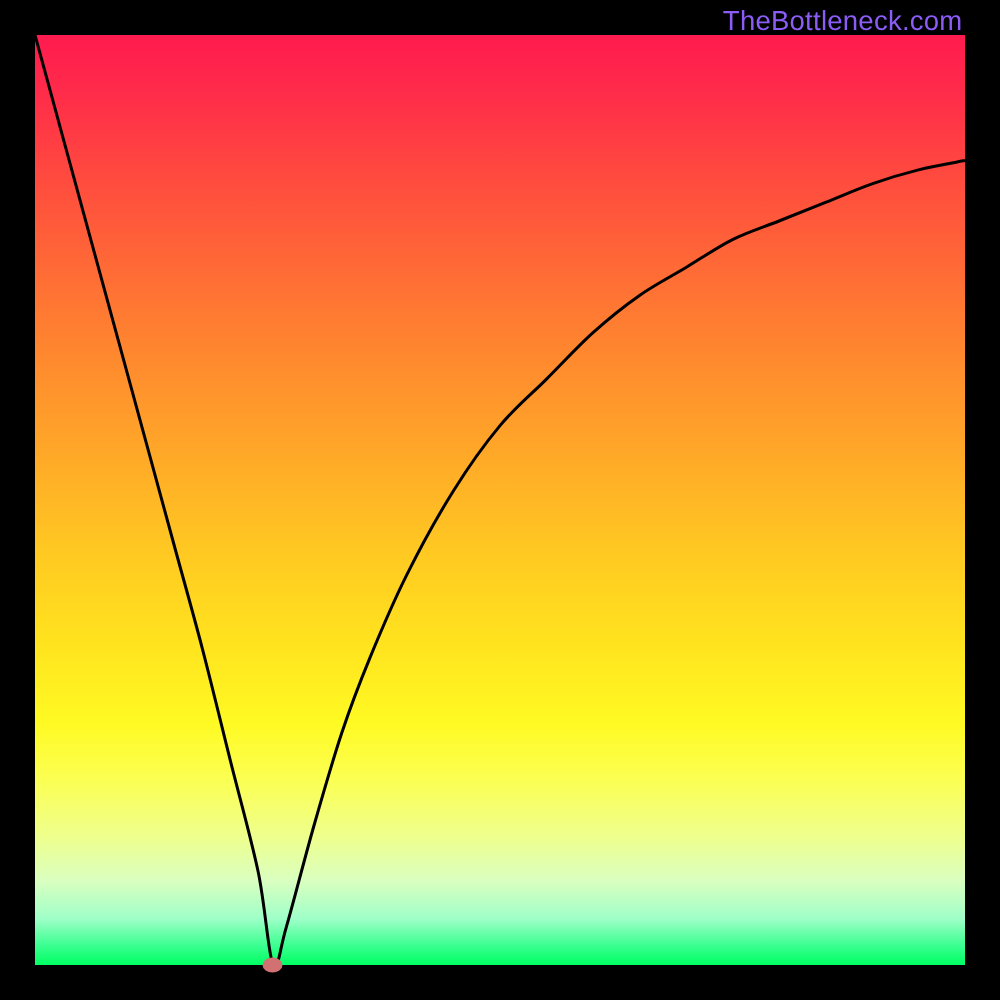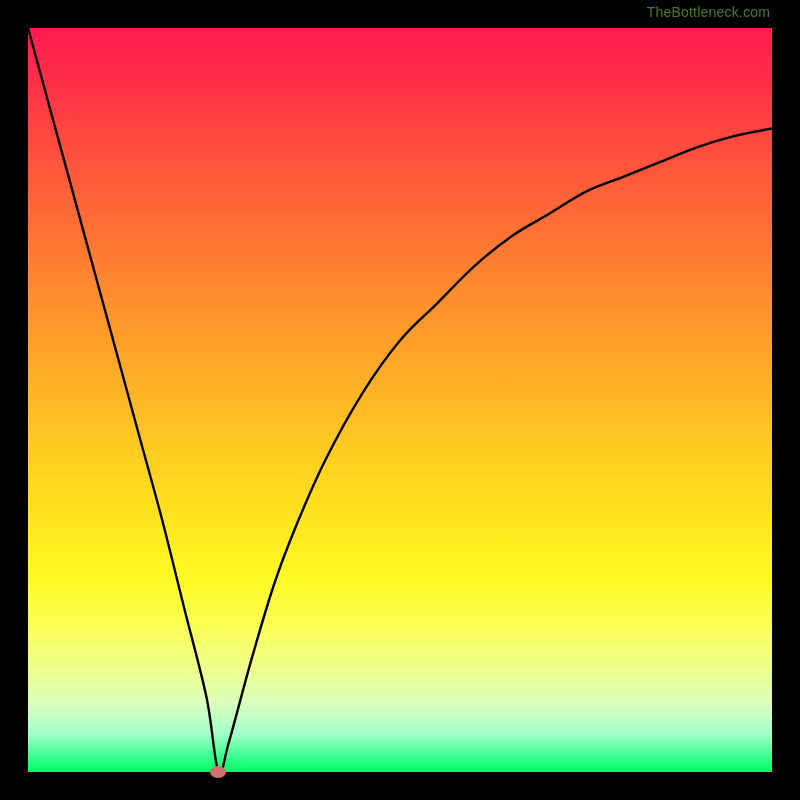--- a/index.html
+++ b/index.html
@@ -37,22 +37,22 @@
       #efff8b 86%,
       #d9ffc0 91%,
       #9fffc8 95%,
       #38ff8e 98%,
       #00ff62 100%);
   }
   .attribution {
     position: absolute;
     top: 4px;
     right: 30px;
-    color: #4d7c0f;
-    font-size: 14px;
+    color: #8b5cf6;
+    font-size: 22px;
     font-weight: 500;
     letter-spacing: 0.2px;
   }
   svg.curve {
     position: absolute;
     left: 0;
     top: 0;
     width: 744px;
     height: 744px;
   }

